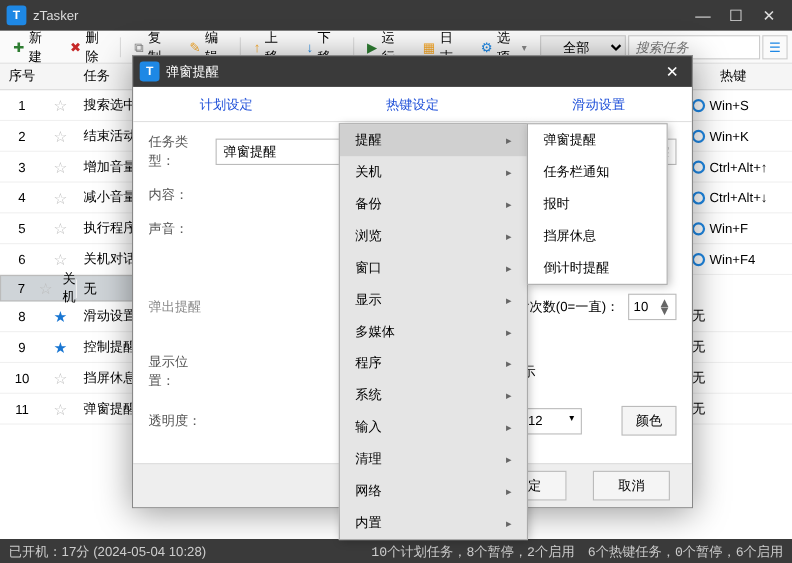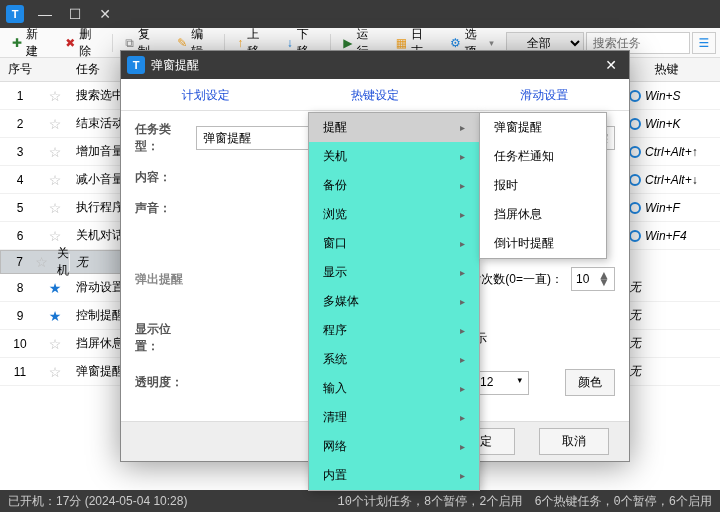--- a/index.html
+++ b/index.html
@@ -7,79 +7,80 @@
 
 .titlebar { background: #3a3a3a; height: 28px; display: flex; align-items: center; padding: 0 6px; color: #ddd; }
 .titlebar .logo { width: 18px; height: 18px; background: #1e88e5; border-radius: 3px; margin-right: 6px; display: flex; align-items: center; justify-content: center; color: #fff; font-weight: bold; font-size: 11px; }
 .titlebar .title { flex: 1; }
 .titlebar .winbtn { width: 30px; text-align: center; font-size: 14px; cursor: pointer; }
 
 .toolbar { background: #fafafa; border-bottom: 1px solid #ddd; height: 30px; display: flex; align-items: center; padding: 0 4px; gap: 2px; }
 .tbtn { padding: 3px 8px; display: flex; align-items: center; gap: 4px; cursor: pointer; border-radius: 2px; }
 .tico { font-size: 12px; }
 .tsep { width: 1px; height: 18px; background: #ddd; margin: 0 2px; }
-.search { border: 1px solid #ccc; padding: 2px 6px; width: 104px; height: 22px; }
+.search { border: 1px solid #ccc; padding: 2px 6px; width: 120px; height: 22px; font-style: italic; }
 .filter-sel { border: 1px solid #ccc; padding: 1px 16px; height: 22px; }
 .menubtn { margin-left: auto; width: 26px; height: 22px; border: 1px solid #ccc; display: flex; align-items: center; justify-content: center; color: #1e88e5; }
 
 .headers { display: flex; background: #f5f5f5; border-bottom: 1px solid #ddd; height: 24px; align-items: center; }
 .col-num { width: 40px; text-align: center; }
 .col-star { width: 30px; }
 .col-task { flex: 1; padding-left: 6px; }
 .col-hot { width: 108px; text-align: center; border-left: 1px solid #eee; }
 
 .rows { }
 .row { display: flex; height: 28px; align-items: center; border-bottom: 1px solid #f0f0f0; }
 .row.sel { background: #cfd4d8; }
 .row .star { width: 30px; text-align: center; color: #bbb; font-size: 14px; }
 .row .star.on { color: #1976d2; }
 .row .num { width: 40px; text-align: center; }
 .row .task { flex: 1; padding-left: 6px; }
-.row .hot { width: 98px; padding-left: 6px; border-left: 1px solid #f0f0f0; display: flex; align-items: center; gap: 4px; font-style: italic; }
+.row .hot { width: 98px; padding-left: 6px; border-left: 1px solid #f0f0f0; display: flex; align-items: center; gap: 4px; }
 .circ { width: 12px; height: 12px; border: 2px solid #1e88e5; border-radius: 50%; display: inline-block; }
 
 .statusbar { position: absolute; bottom: 0; left: 0; right: 0; height: 22px; background: #3a3a3a; color: #ccc; display: flex; align-items: center; padding: 0 8px; font-size: 11px; }
 .statusbar .right { margin-left: auto; font-family: Liberation Mono, monospace; }
 
 .modal { position: absolute; left: 120px; top: 50px; width: 510px; height: 412px; background: #fff; box-shadow: 0 4px 30px rgba(0,0,0,0.4); border: 1px solid #888; }
 .modal-title { background: #3a3a3a; color: #fff; height: 28px; display: flex; align-items: center; padding: 0 6px; }
 .modal-title .logo { width: 18px; height: 18px; background: #1e88e5; border-radius: 3px; margin-right: 6px; display: flex; align-items: center; justify-content: center; font-weight: bold; font-size: 11px; }
 .modal-title .t { flex: 1; }
 .modal-title .x { width: 24px; text-align: center; cursor: pointer; font-size: 14px; }
 
 .modal-tabs { display: flex; height: 32px; border-bottom: 1px solid #e0e0e0; }
 .mtab { flex: 1; text-align: center; line-height: 32px; color: #1d4ed8; cursor: pointer; }
 .mtab.on { color: #1e88e5; border-bottom: 2px solid #1e88e5; background: #fff; }
 
 .modal-body { padding: 10px 14px; position: relative; height: calc(100% - 60px - 40px); }
 .form-row { display: flex; align-items: center; margin-bottom: 14px; gap: 8px; }
-.form-row label { width: 56px; color: #555; font-weight: bold; }
+.form-row label { width: 56px; color: #555; }
 .sel { border: 1px solid #bbb; padding: 3px 6px; width: 140px; height: 24px; background: #fff; }
 .inp { border: 1px solid #bbb; padding: 3px 6px; width: 160px; height: 24px; }
 .inp::placeholder { color: #bbb; }
 .btn { border: 1px solid #bbb; background: #f5f5f5; padding: 4px 22px; cursor: pointer; }
 .modal-footer { position: absolute; bottom: 0; left: 0; right: 0; height: 40px; background: #eee; display: flex; align-items: center; justify-content: flex-end; gap: 24px; padding: 0 20px; border-top: 1px solid #ddd; }
 
-.dropdown { position: absolute; top: 112px; left: 308px; width: 172px; background: #5eead4; border: 1px solid #aaa; box-shadow: 2px 2px 8px rgba(0,0,0,0.25); z-index: 20; }
+.dropdown { position: absolute; top: 112px; left: 308px; width: 172px; background: #e5e5e5; border: 1px solid #aaa; box-shadow: 2px 2px 8px rgba(0,0,0,0.25); z-index: 20; }
 .dropdown .ditem { padding: 6px 14px; display: flex; justify-content: space-between; align-items: center; cursor: pointer; }
 .dropdown .ditem.on { background: #d0d0d0; }
 .dropdown .arrow { color: #666; font-size: 10px; }
 
 .submenu { position: absolute; top: 112px; left: 479px; width: 128px; background: #fff; border: 1px solid #aaa; box-shadow: 2px 2px 8px rgba(0,0,0,0.25); z-index: 21; }
 .submenu .sitem { padding: 6px 14px; cursor: pointer; }
 
 .spin { border: 1px solid #bbb; width: 44px; height: 24px; display: inline-flex; align-items: center; padding: 0 4px; }
 .spin .sv { flex: 1; }
 .spin .sb { display: flex; flex-direction: column; line-height: 7px; font-size: 8px; color: #666; }
 </style>
 </head>
 <body>
 
 <div class="titlebar">
   <div class="logo">T</div>
+  <div class="title">zTasker</div>
   <div class="winbtn">—</div>
   <div class="winbtn">☐</div>
   <div class="winbtn">✕</div>
 </div>
 
 <div class="toolbar">
   <div class="tbtn">
       <span class="tico" style="color:#2e7d32">✚</span>
       <span>新建</span>
     </div>

